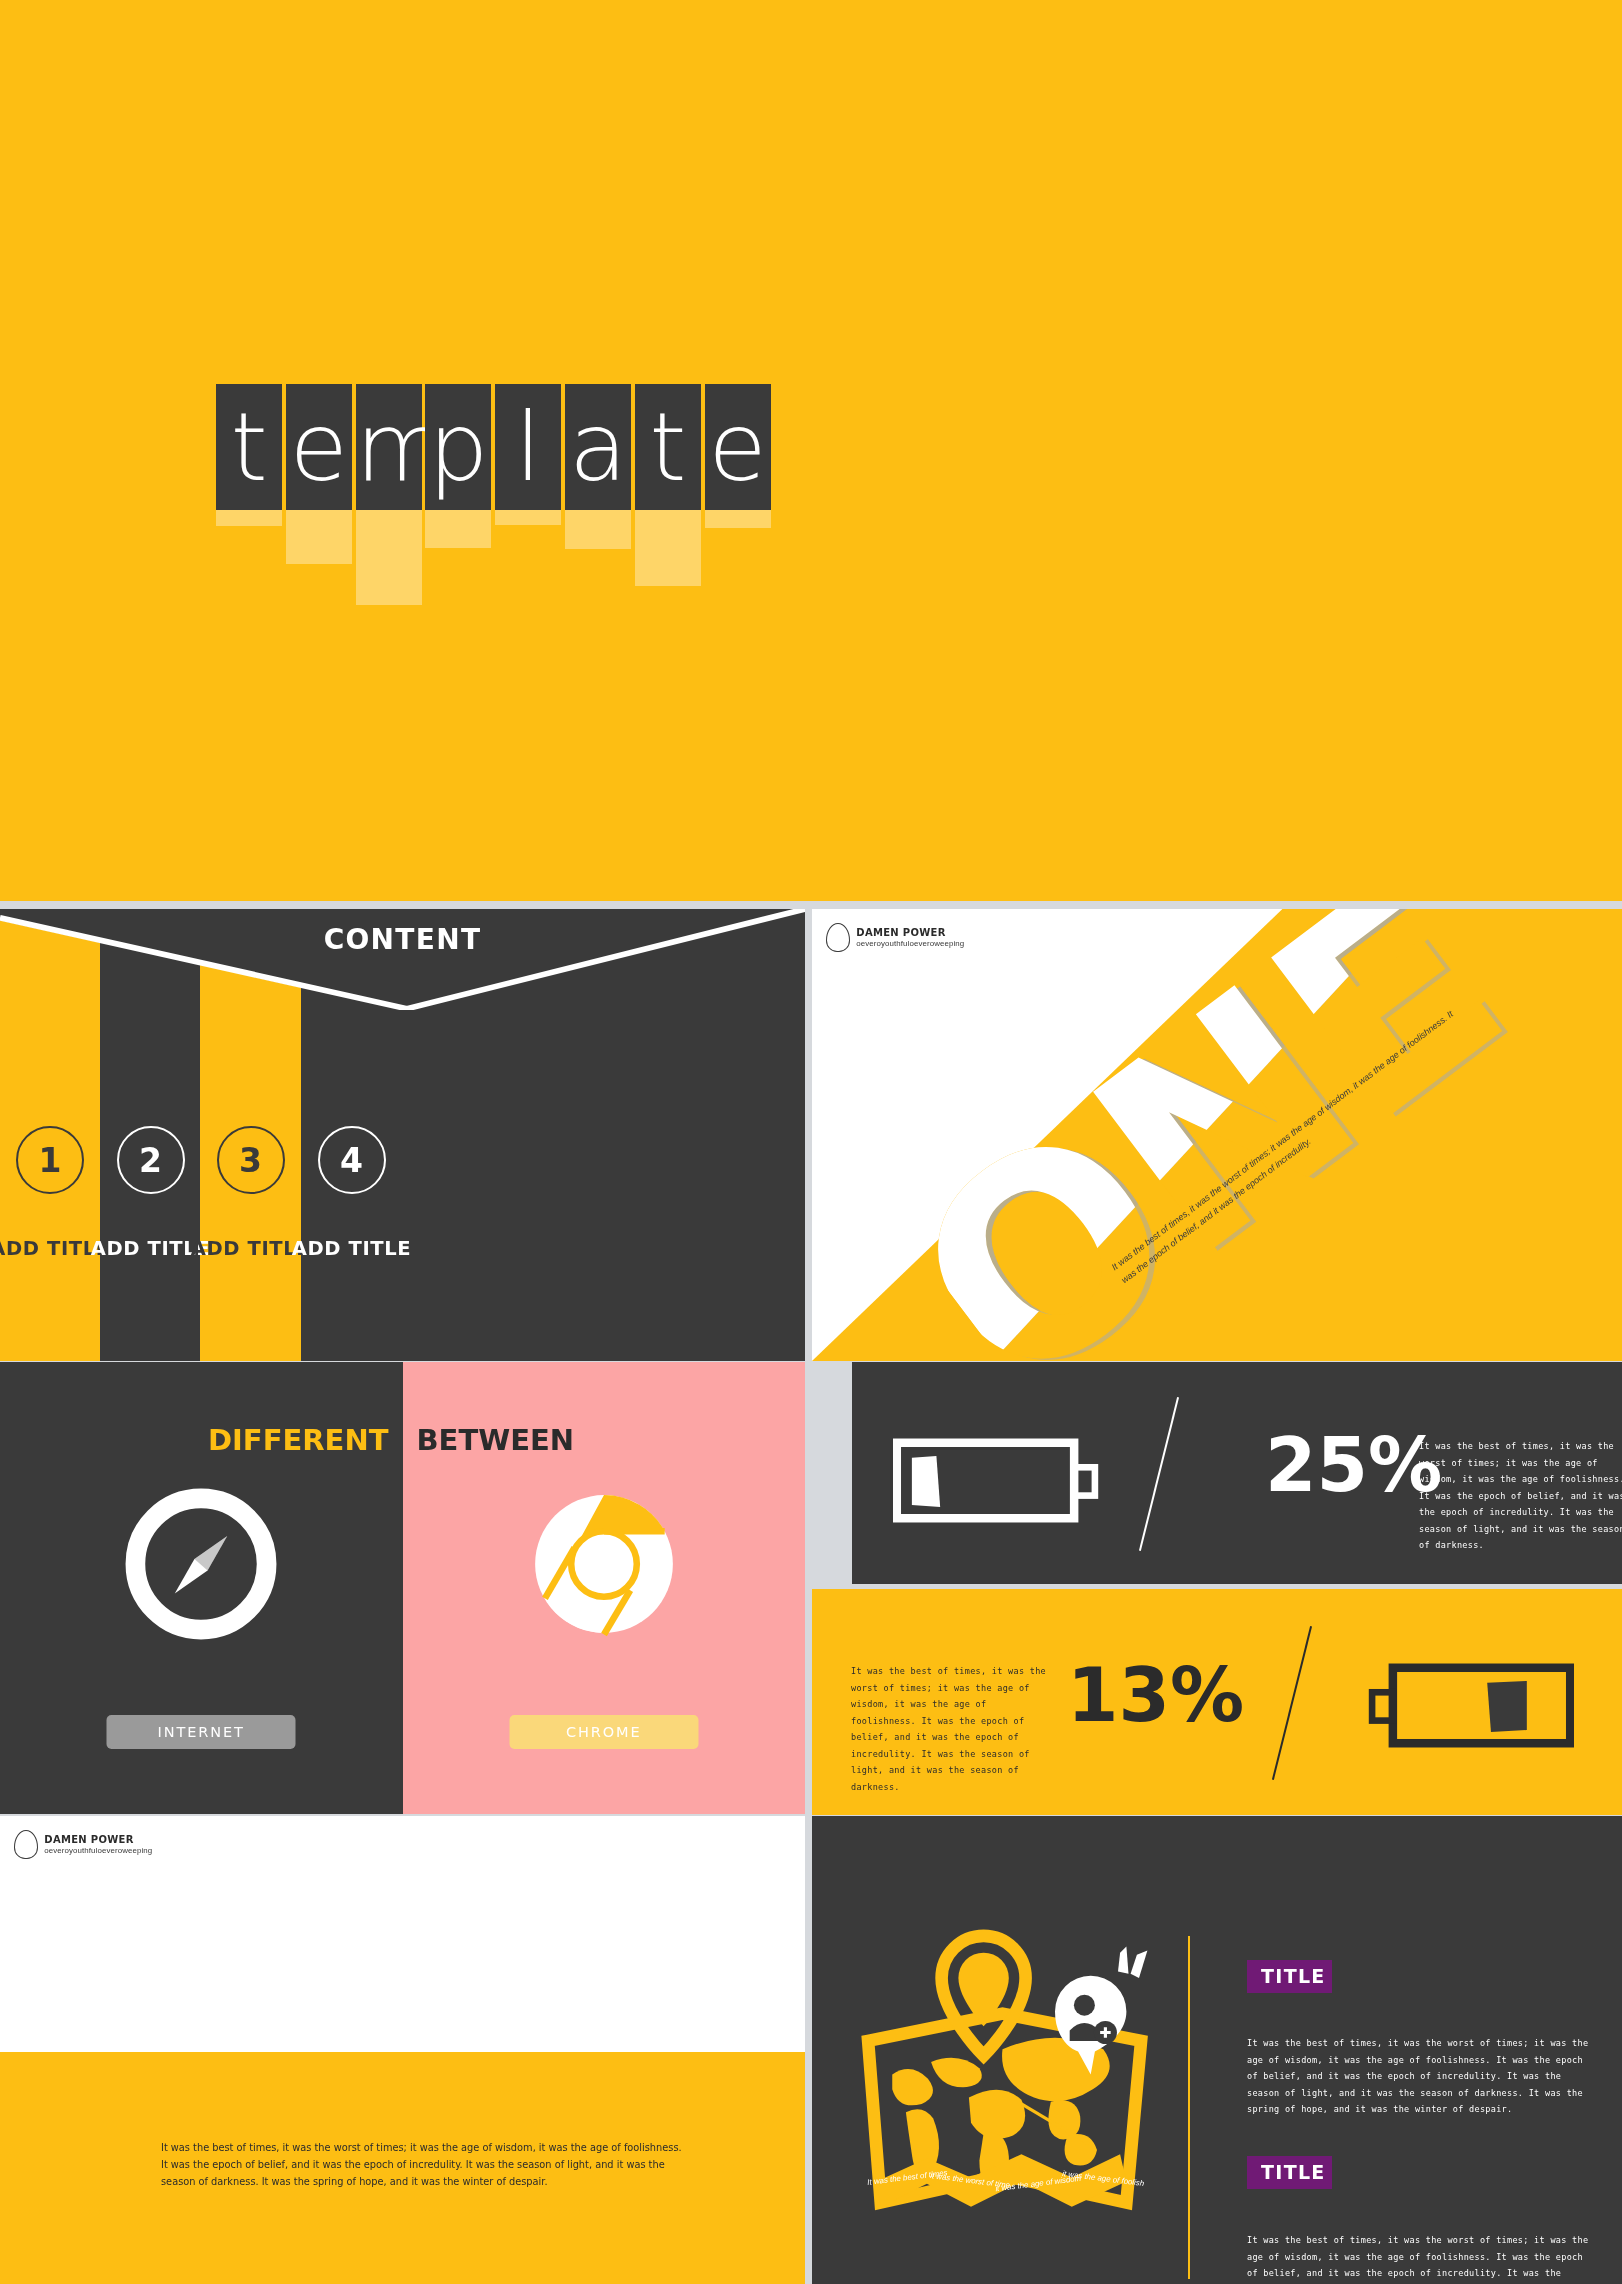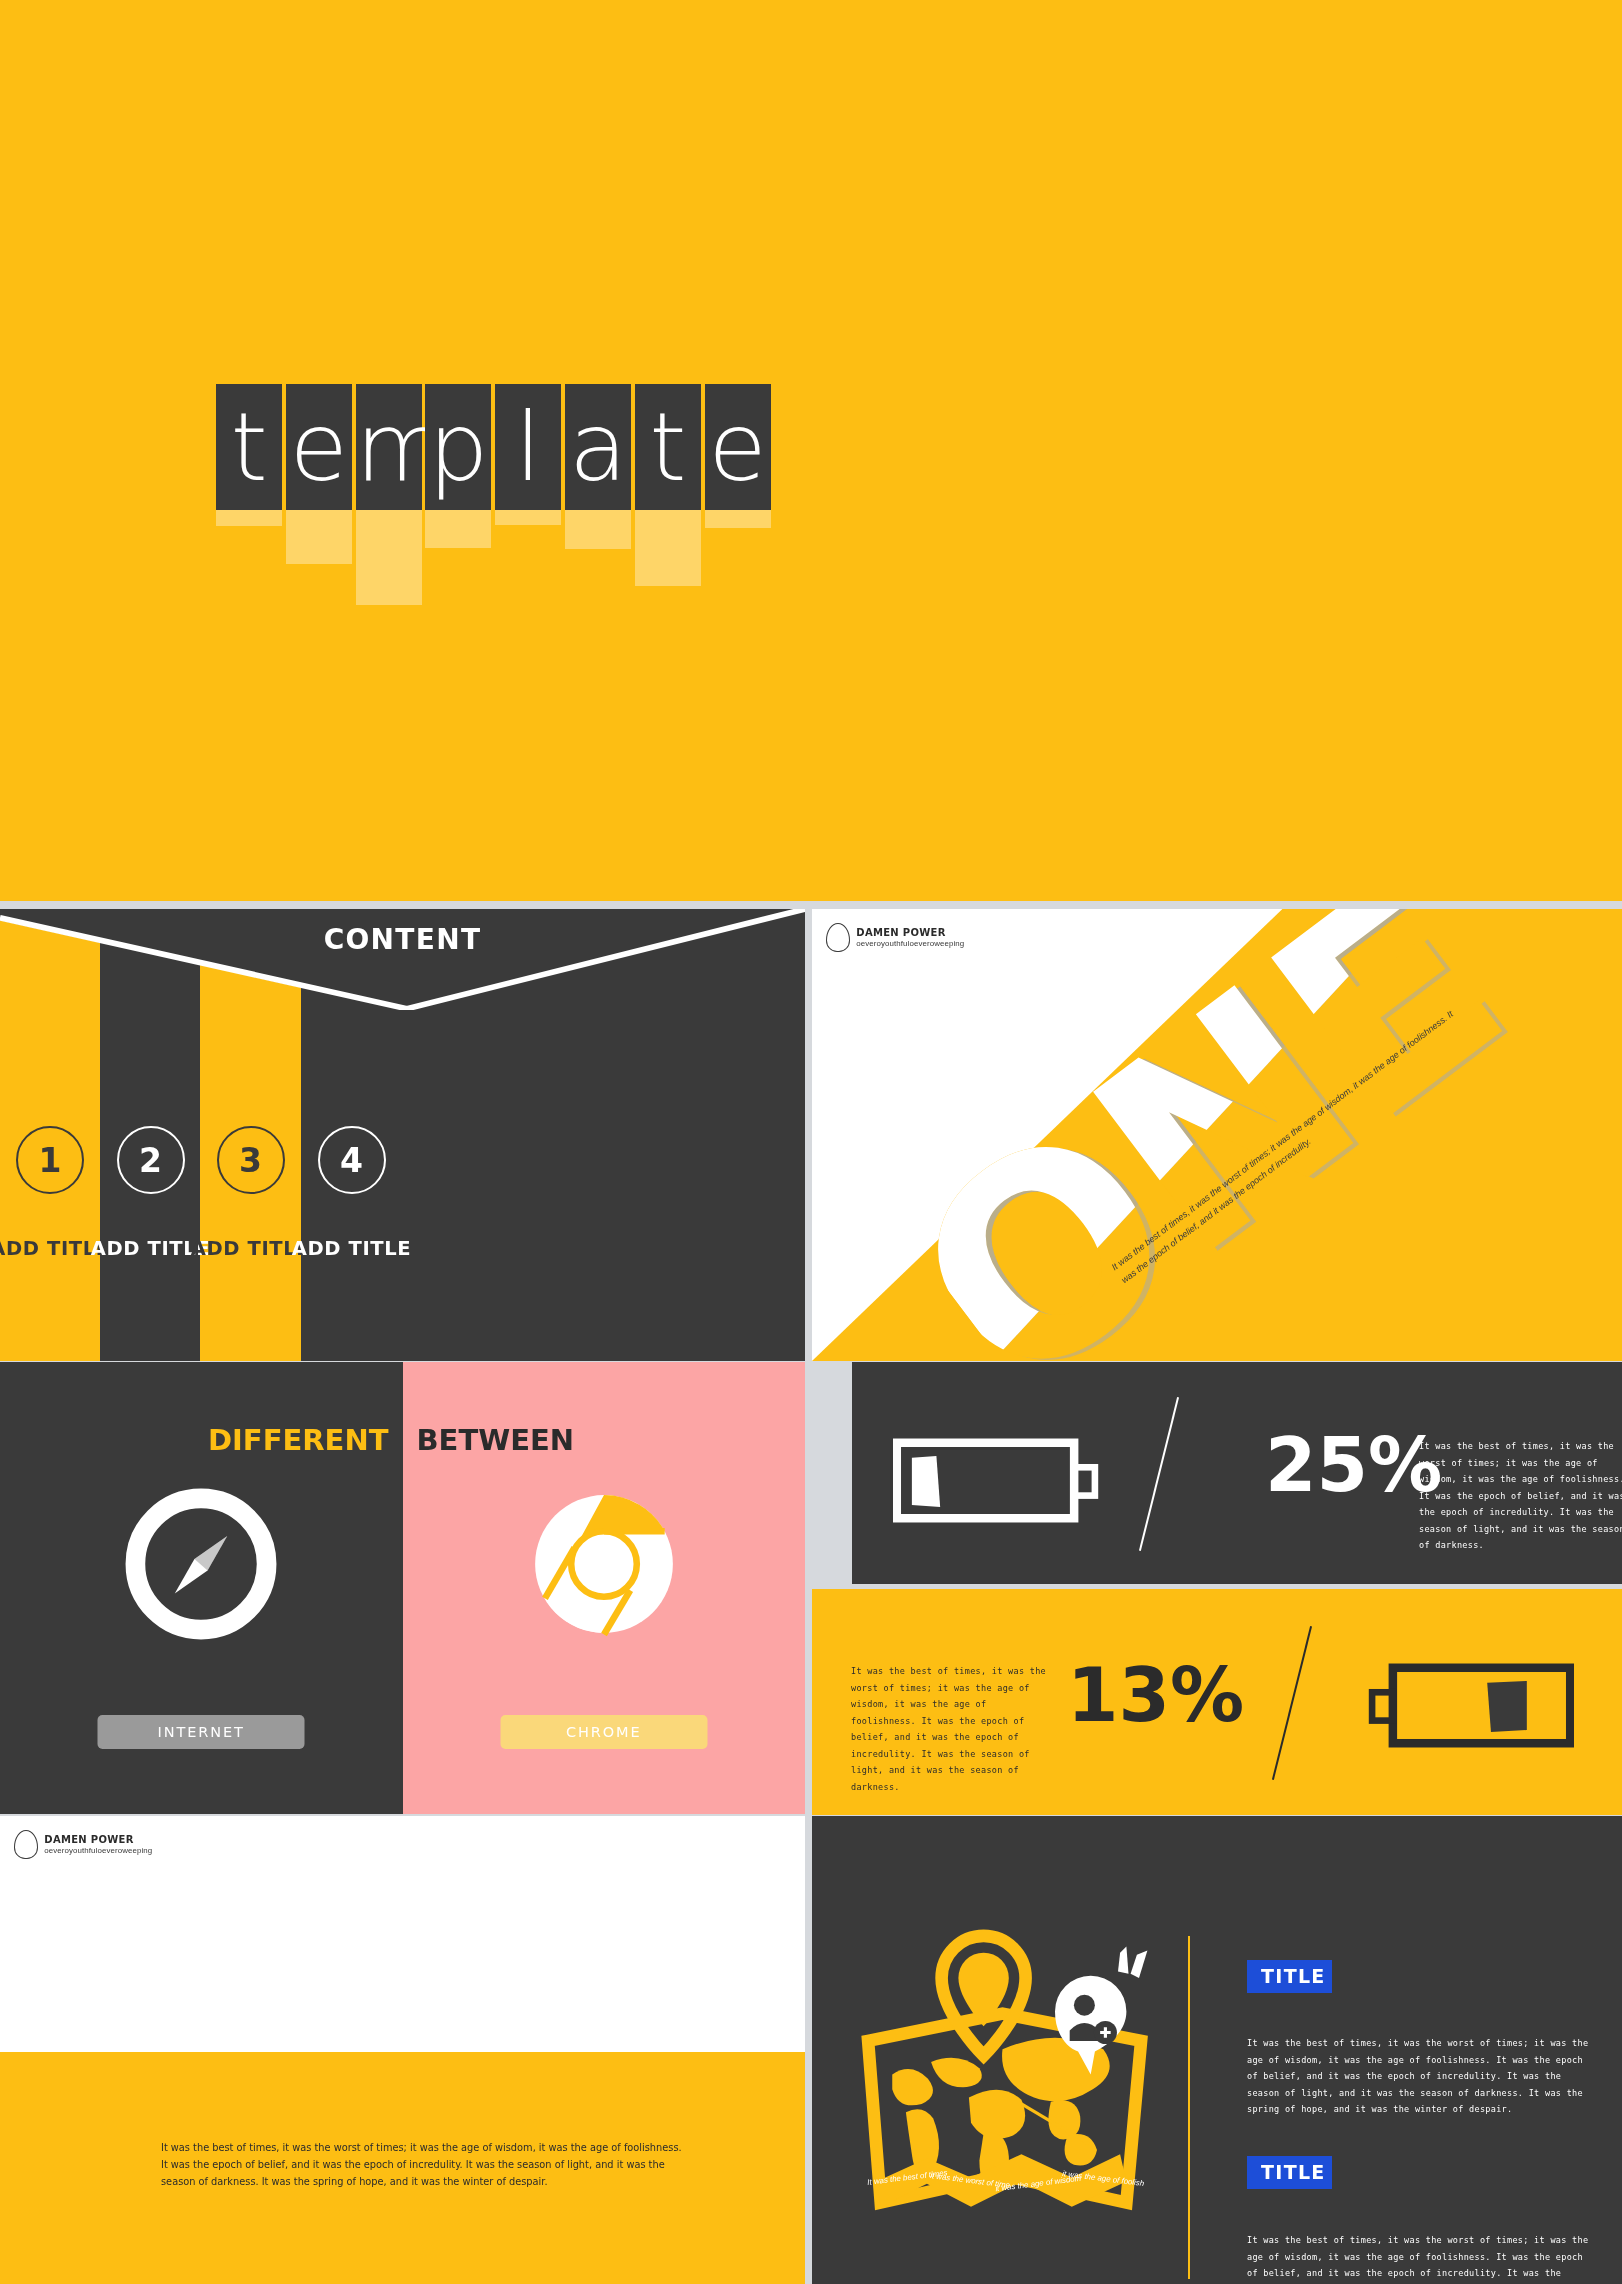--- a/index.html
+++ b/index.html
@@ -132,21 +132,21 @@
     font-family:"DejaVu Sans", sans-serif;
     margin-top:36px;
   }
   .half.left h2{ color:#FDBE13; }
   .half.right h2{ color:#2b2b2b; right:auto; left:14px; }
   .browser-icon{
     position:absolute; left:50%; top:120px; transform:translateX(-50%);
   }
   .pill{
     position:absolute; left:50%; top:353px; transform:translateX(-50%);
-    width:207px; height:34px; border-radius:5px;
+    width:189px; height:34px; border-radius:5px;
     display:flex; align-items:center; justify-content:center;
     font-size:14.5px; letter-spacing:1.9px; color:#ffffff;
     font-family:"DejaVu Sans", sans-serif;
   }
   .pill.grey{ background:#9a9a9a; }
   .pill.pale{ background:#FAD87A; }
 
   
   #s-bat1{ left:852px; top:1362px; width:811px; height:222px; background:#3A3A3A; }
   #s-bat2{ left:812px; top:1589px; width:811px; height:226px; background:#FDBE13; }
@@ -181,21 +181,21 @@
   }
   #two-caption{
     position:absolute; left:161px; top:323px; width:523px;
     font-size:9.8px; line-height:1.75; color:#2b2b2b;
     font-family:"DejaVu Sans", sans-serif;
   }
 
   
   #s-map{ left:812px; top:1816px; width:811px; height:468px; background:#3A3A3A; }
   .mp-title{
-    position:absolute; background:#1d4ed8; color:#ffffff;
+    position:absolute; background:#701a75; color:#ffffff;
     font-size:19px; font-weight:bold; letter-spacing:1.3px;
     font-family:"DejaVu Sans", sans-serif;
     padding:5px 14px 6.3px; width:85px; text-align:center;
   }
   .mp-body{
     position:absolute; width:343px;
     font-size:8.5px; line-height:1.95; letter-spacing:0.3px;
     color:#ffffff; font-family:"DejaVu Sans Mono", monospace;
   }
   .maplabel{

